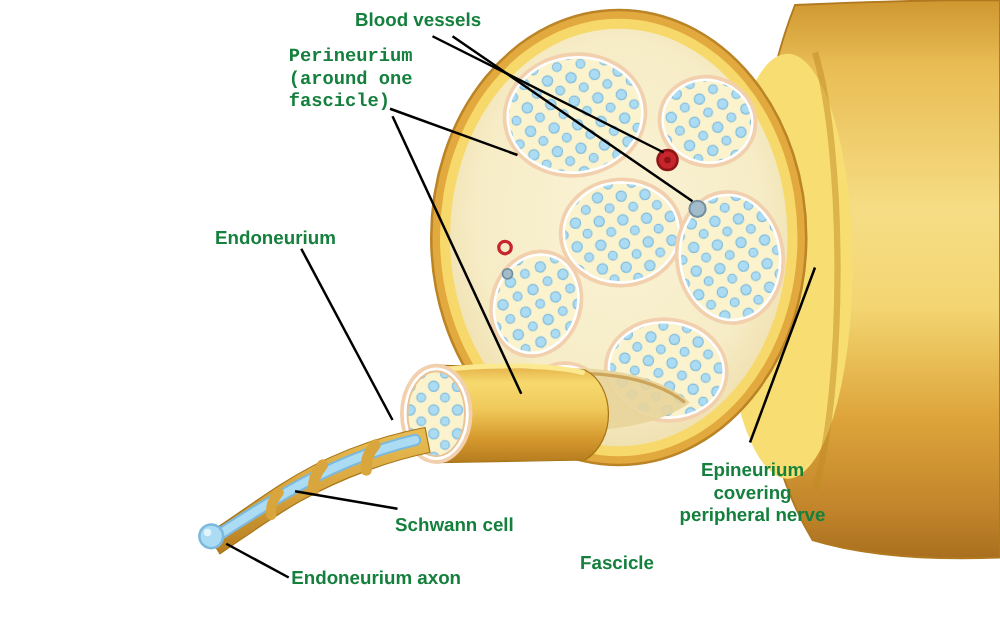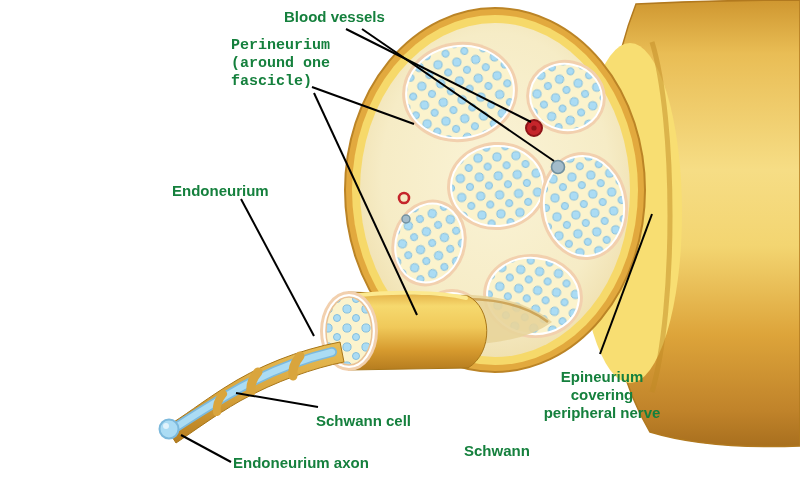--- a/index.html
+++ b/index.html
@@ -157,16 +157,16 @@
       <line x1="231" y1="462" x2="181" y2="435"></line>
       <line x1="600" y1="354" x2="652" y2="214"></line>
     </g>
   </svg>
 
   <div class="lbl lbl-blood-vessels">Blood vessels</div>
   <div class="lbl lbl-perineurium">Perineurium (around one fascicle)</div>
   <div class="lbl lbl-endoneurium">Endoneurium</div>
   <div class="lbl lbl-schwann-cell">Schwann cell</div>
   <div class="lbl lbl-myelinated-axon">Endoneurium axon</div>
-  <div class="lbl lbl-fascicle">Schwann</div>
+  <div class="lbl lbl-fascicle">Fascicle</div>
   <div class="lbl lbl-epineurium">Epineurium covering peripheral nerve</div>
 
 </div>
 
 </body></html>

